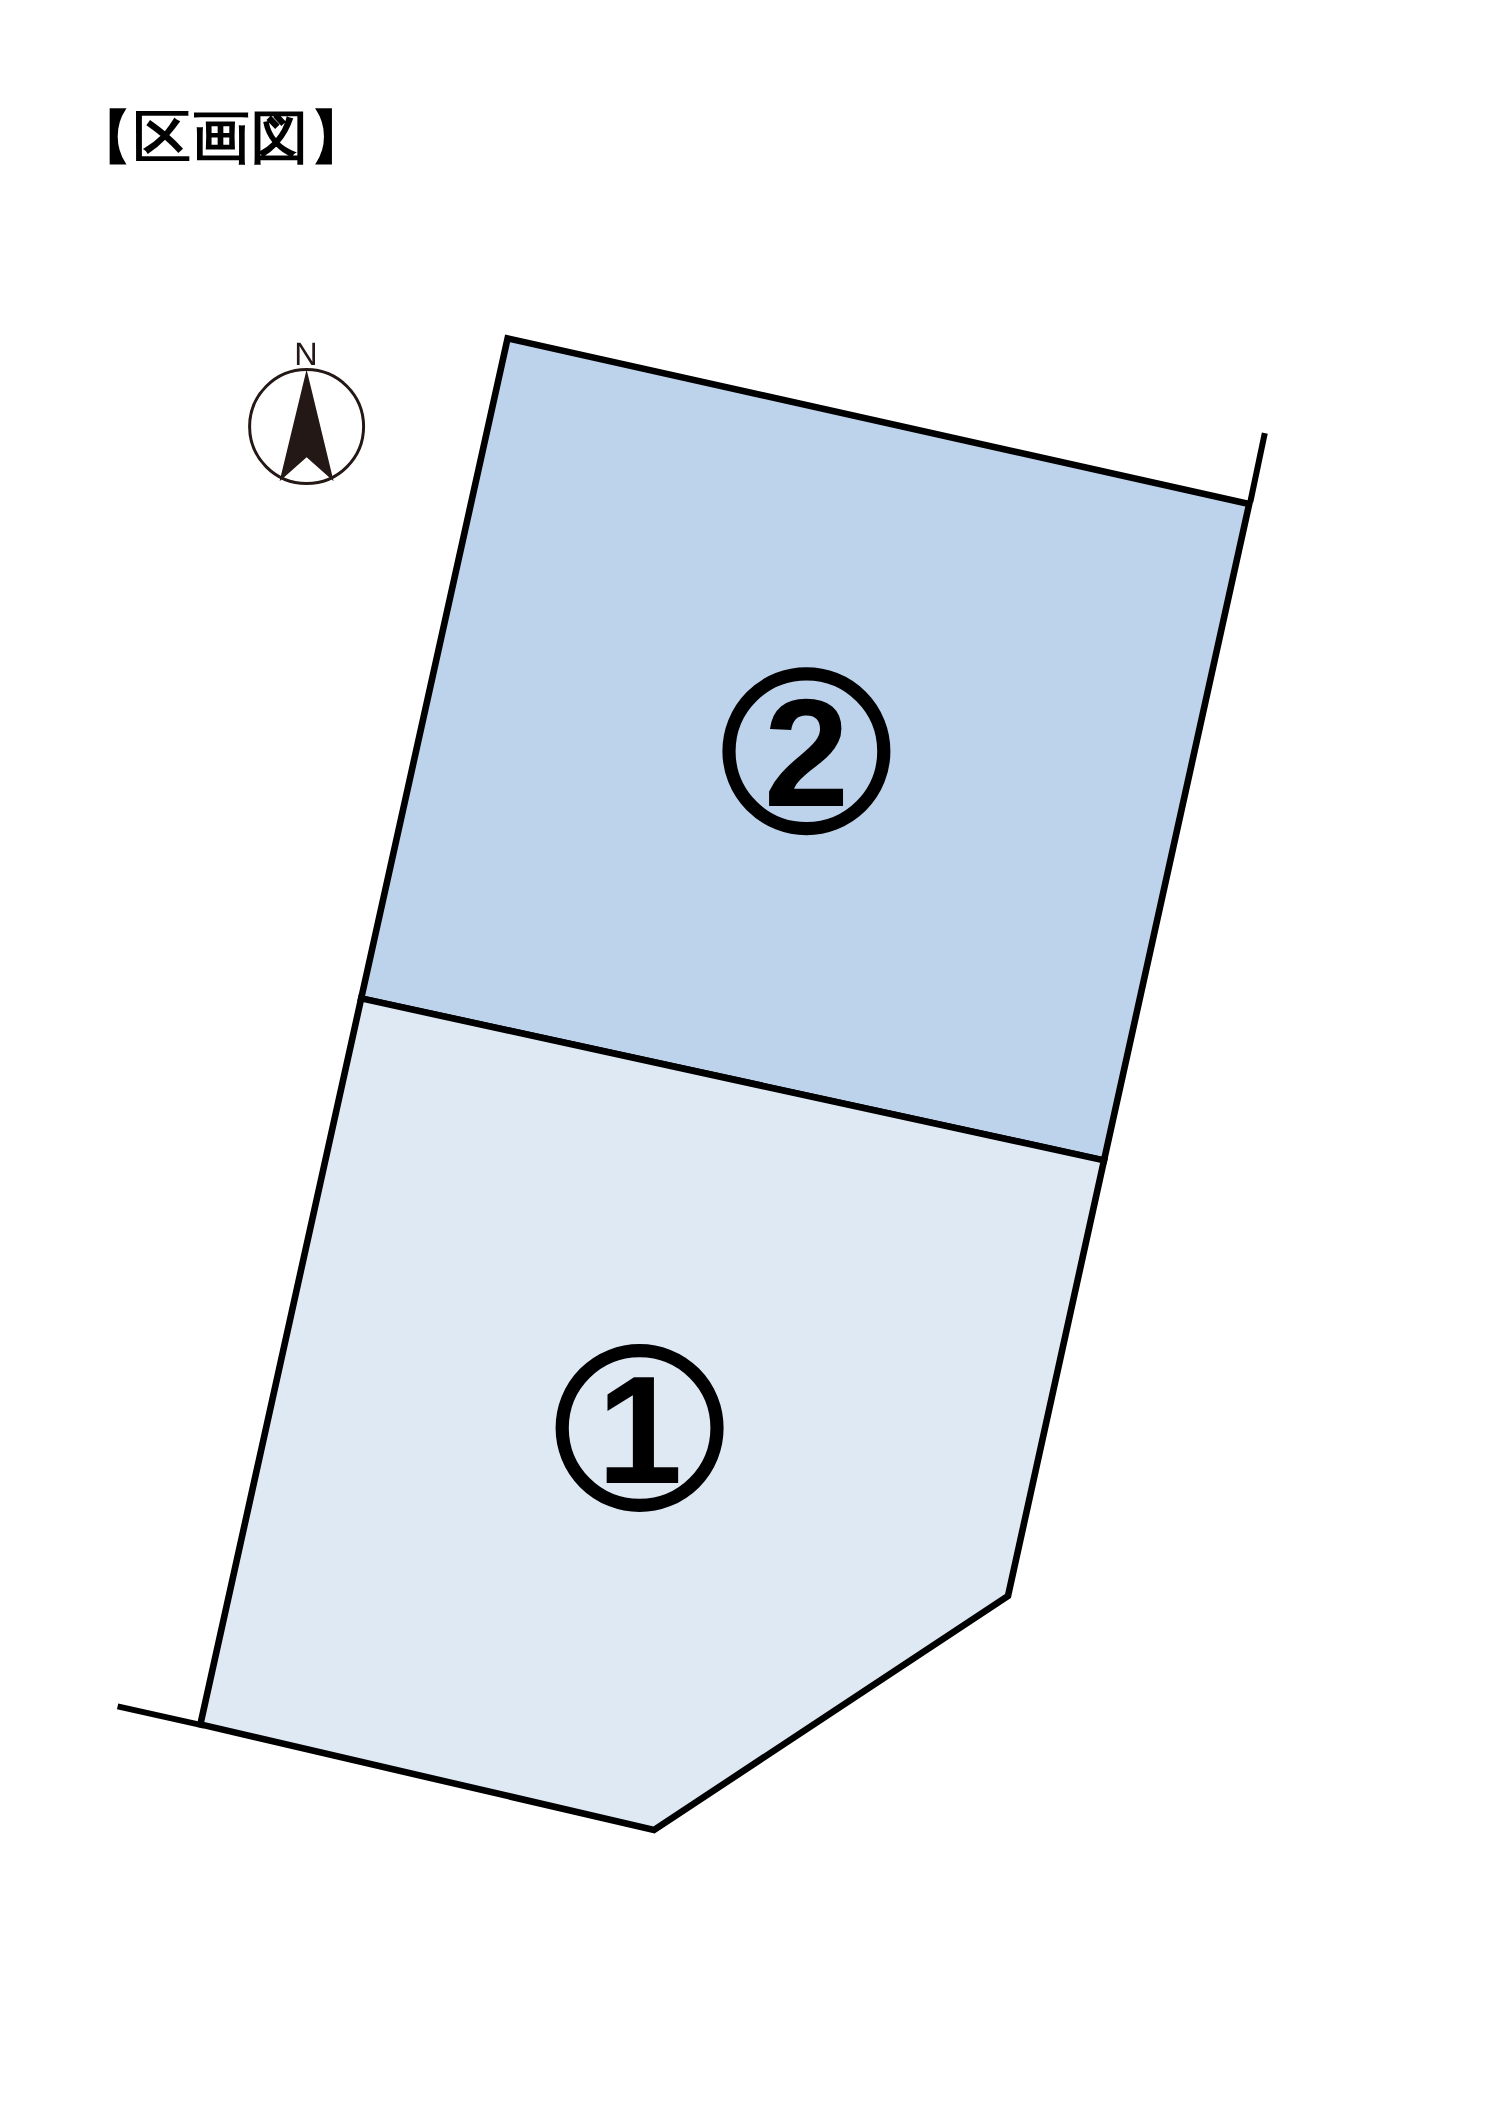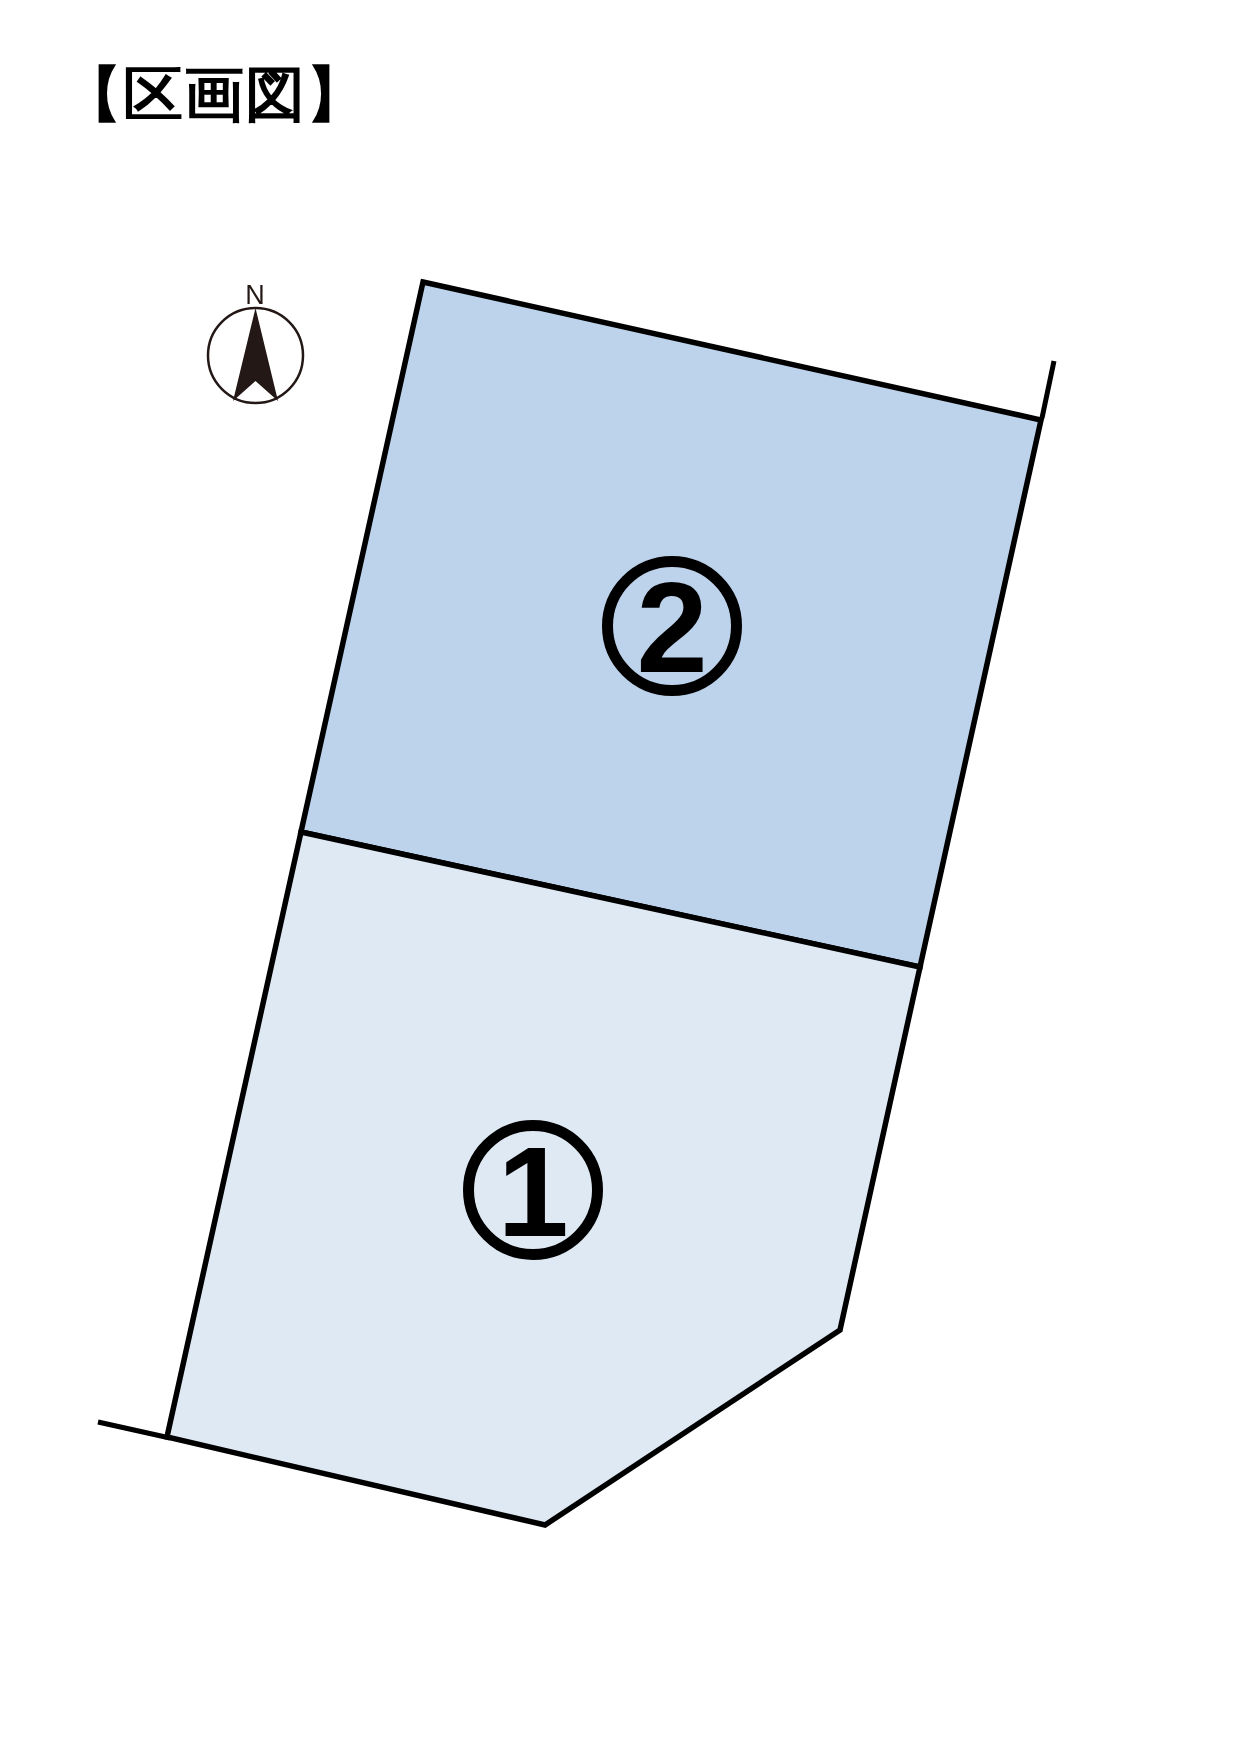--- a/index.html
+++ b/index.html
@@ -7,27 +7,27 @@
     position: relative;
     width: 1240px;
     height: 1754px;
     background: #ffffff;
     overflow: hidden;
     font-family: "Liberation Sans", sans-serif;
   }
   .title {
     position: absolute;
     left: 62px;
-    top: 69px;
-    font-size: 60px;
+    top: 92px;
+    font-size: 48px;
     line-height: 1.0;
     font-weight: bold;
     color: #000000;
     letter-spacing: 1px;
-    font-family: Liberation Mono, monospace;
+    font-family: Liberation Sans, sans-serif;
   }
   svg.diagram {
     position: absolute;
     left: 0;
     top: 0;
     width: 1240px;
     height: 1754px;
   }
   .parcel {
     stroke: #000000;

